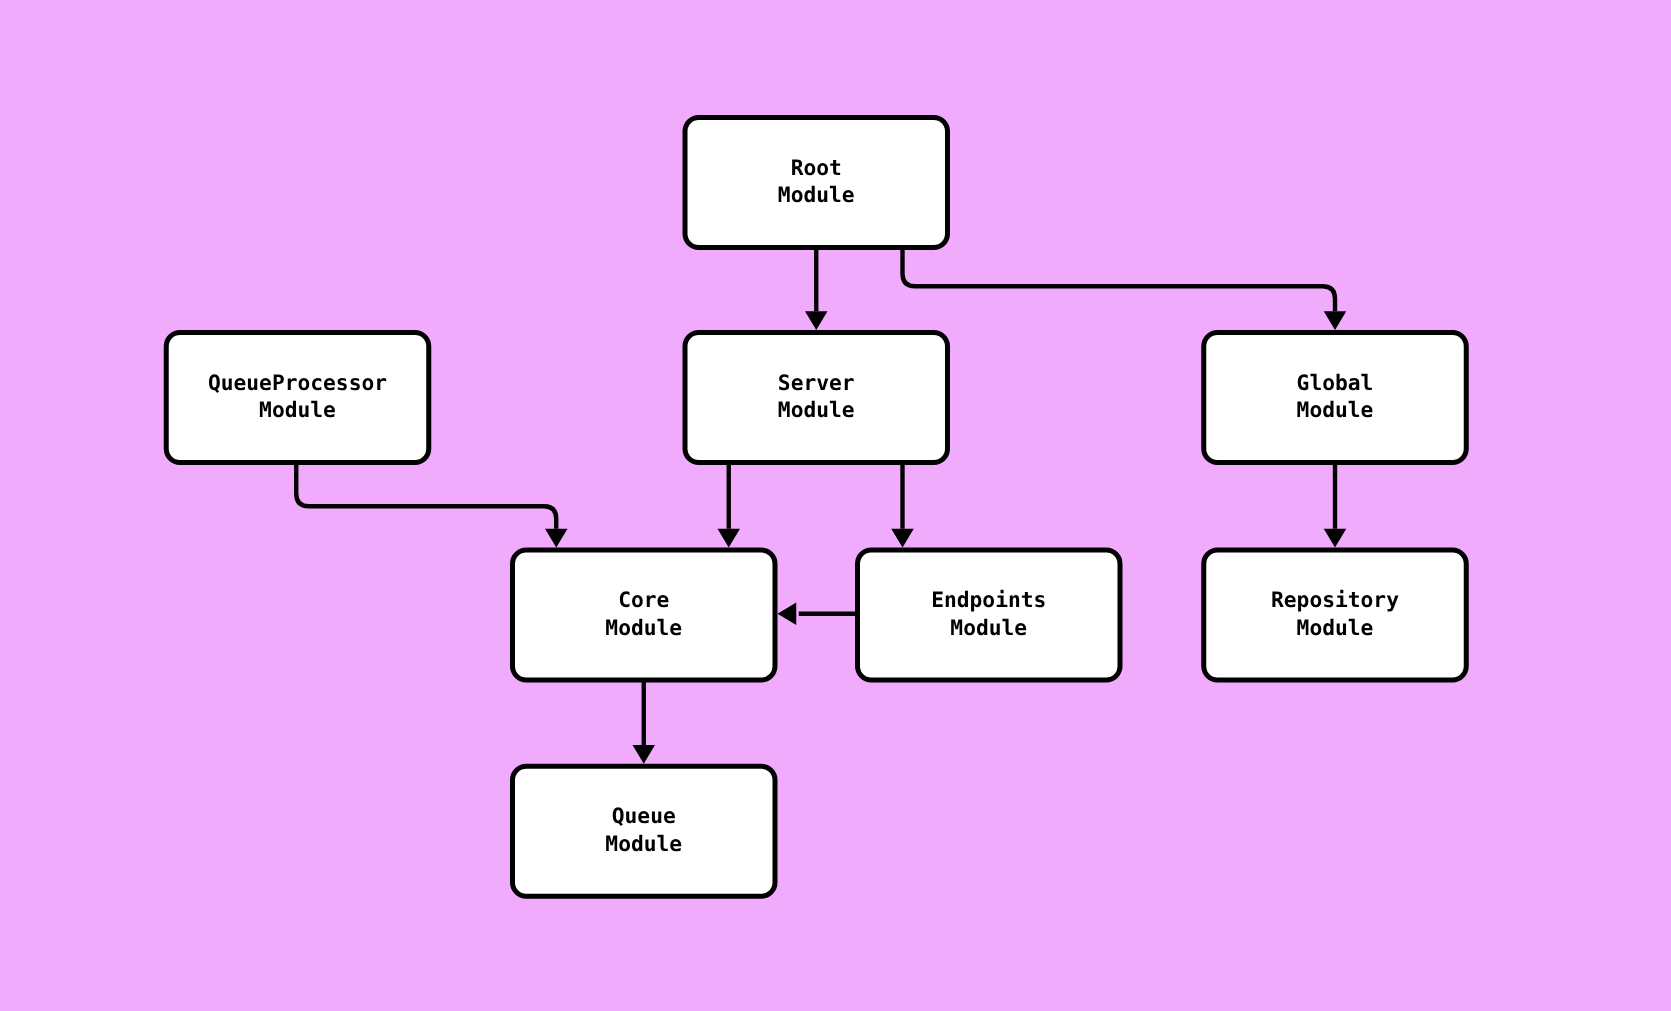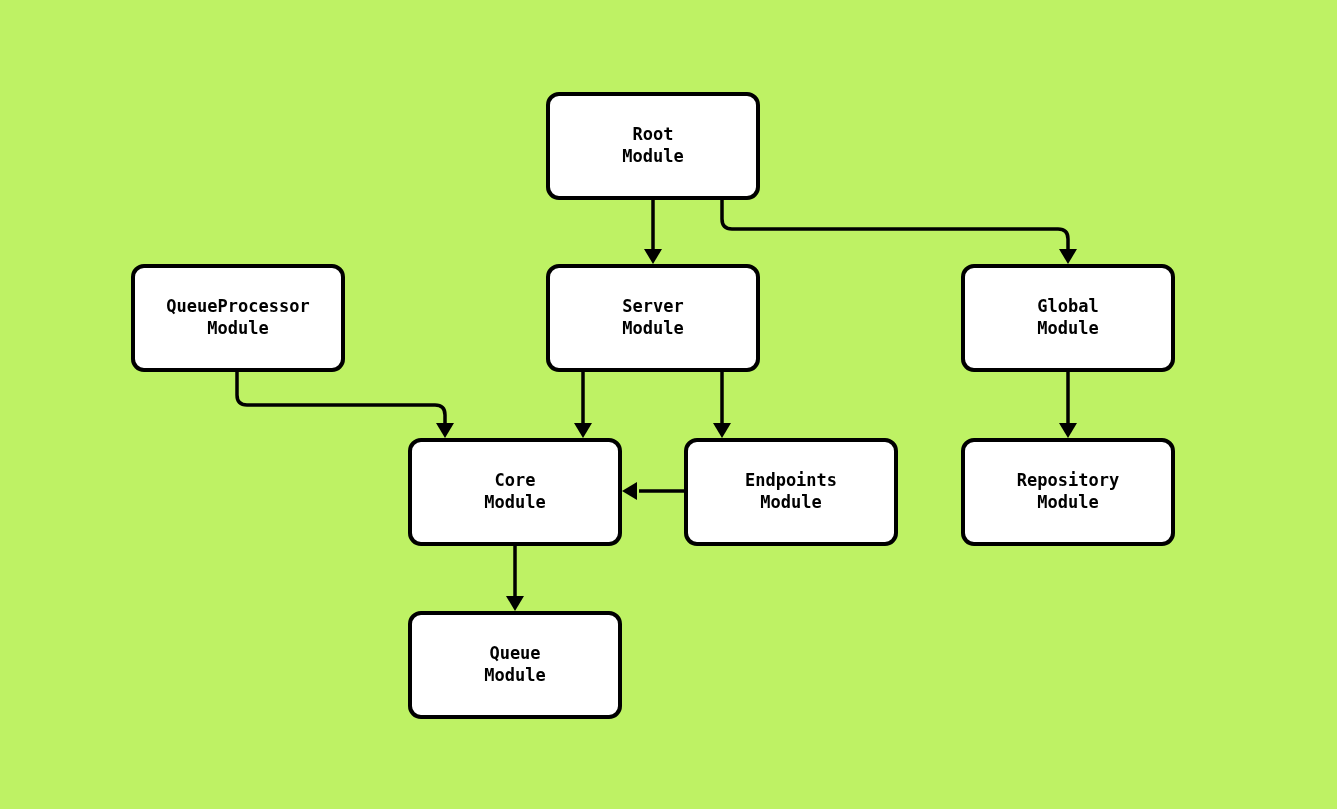--- a/index.html
+++ b/index.html
@@ -11,21 +11,21 @@
   body {
     width: 1337px;
     height: 809px;
     font-family: "DejaVu Sans Mono", "Liberation Mono", monospace;
     overflow: hidden;
   }
   #diagram-canvas {
     position: relative;
     width: 1337px;
     height: 809px;
-    background: #bef264;
+    background: #f0abfc;
   }
   #diagram-svg {
     position: absolute;
     top: 0;
     left: 0;
     width: 1337px;
     height: 809px;
     display: block;
   }
   .node-box {

